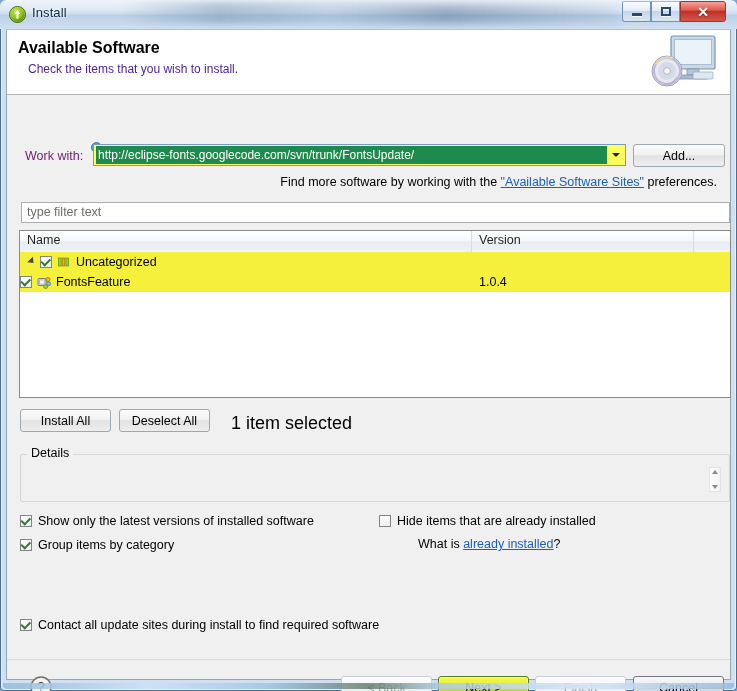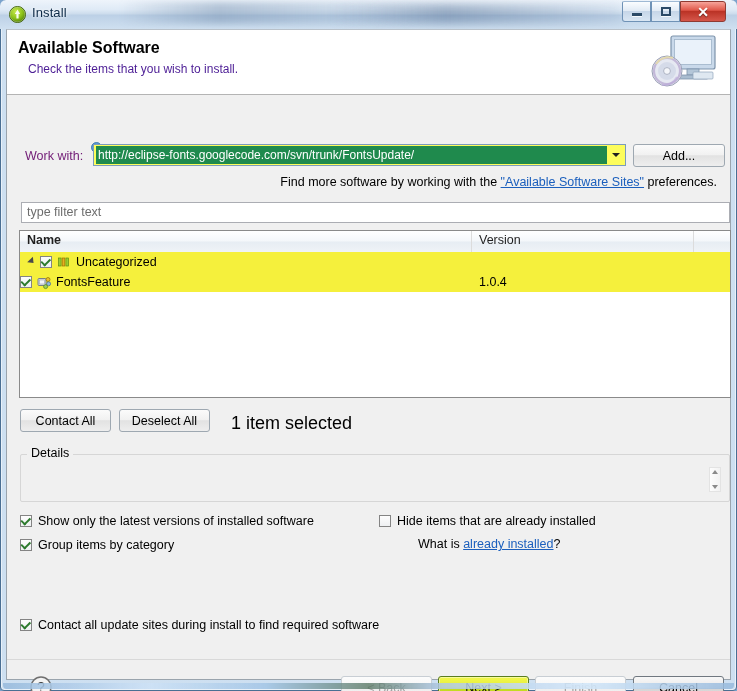--- a/index.html
+++ b/index.html
@@ -194,21 +194,21 @@
     border-bottom: 1px solid #d7d7d7;
     display: flex;
   }
   .th {
     font-size: 12.5px; color: #1f1f1f;
     padding: 2px 0 0 7px;
     box-sizing: border-box;
     border-right: 1px solid #dcdcdc;
     height: 21px;
   }
-  #th-name { width: 452px; font-weight: bold; }
+  #th-name { width: 452px; }
   #th-version { width: 222px; }
   #th-extra { width: 36px; border-right: none; }
 
   #tree-body { position: absolute; left:0; top: 21px; width: 100%; height: 145px; }
   .trow {
     position: relative;
     height: 20px;
     background: #f5f03c;
     display: flex; align-items: center;
     font-size: 12.5px; color: #000;
@@ -442,21 +442,21 @@
             <circle cx="12.6" cy="9.8" r="2" fill="#8fb9e0" stroke="#41688f" stroke-width="0.7"></circle>
             <circle cx="9.6" cy="12.6" r="2" fill="#9bcf5b" stroke="#4f7b1b" stroke-width="0.7"></circle>
           </svg>
           <div class="row-label">FontsFeature</div>
           <div class="row-version">1.0.4</div>
         </div>
 
       </div>
     </div>
 
-    <div class="smallbtn" id="sel-all">Contact All</div>
+    <div class="smallbtn" id="sel-all">Install All</div>
     <div class="smallbtn" id="desel-all">Deselect All</div>
     <div id="sel-count">1 item selected</div>
 
     <div id="details-group">
       <div id="details-scroll">
         <div class="mini-up"></div>
         <div class="mini-dn"></div>
       </div>
     </div>
     <div id="details-legend">Details</div>

